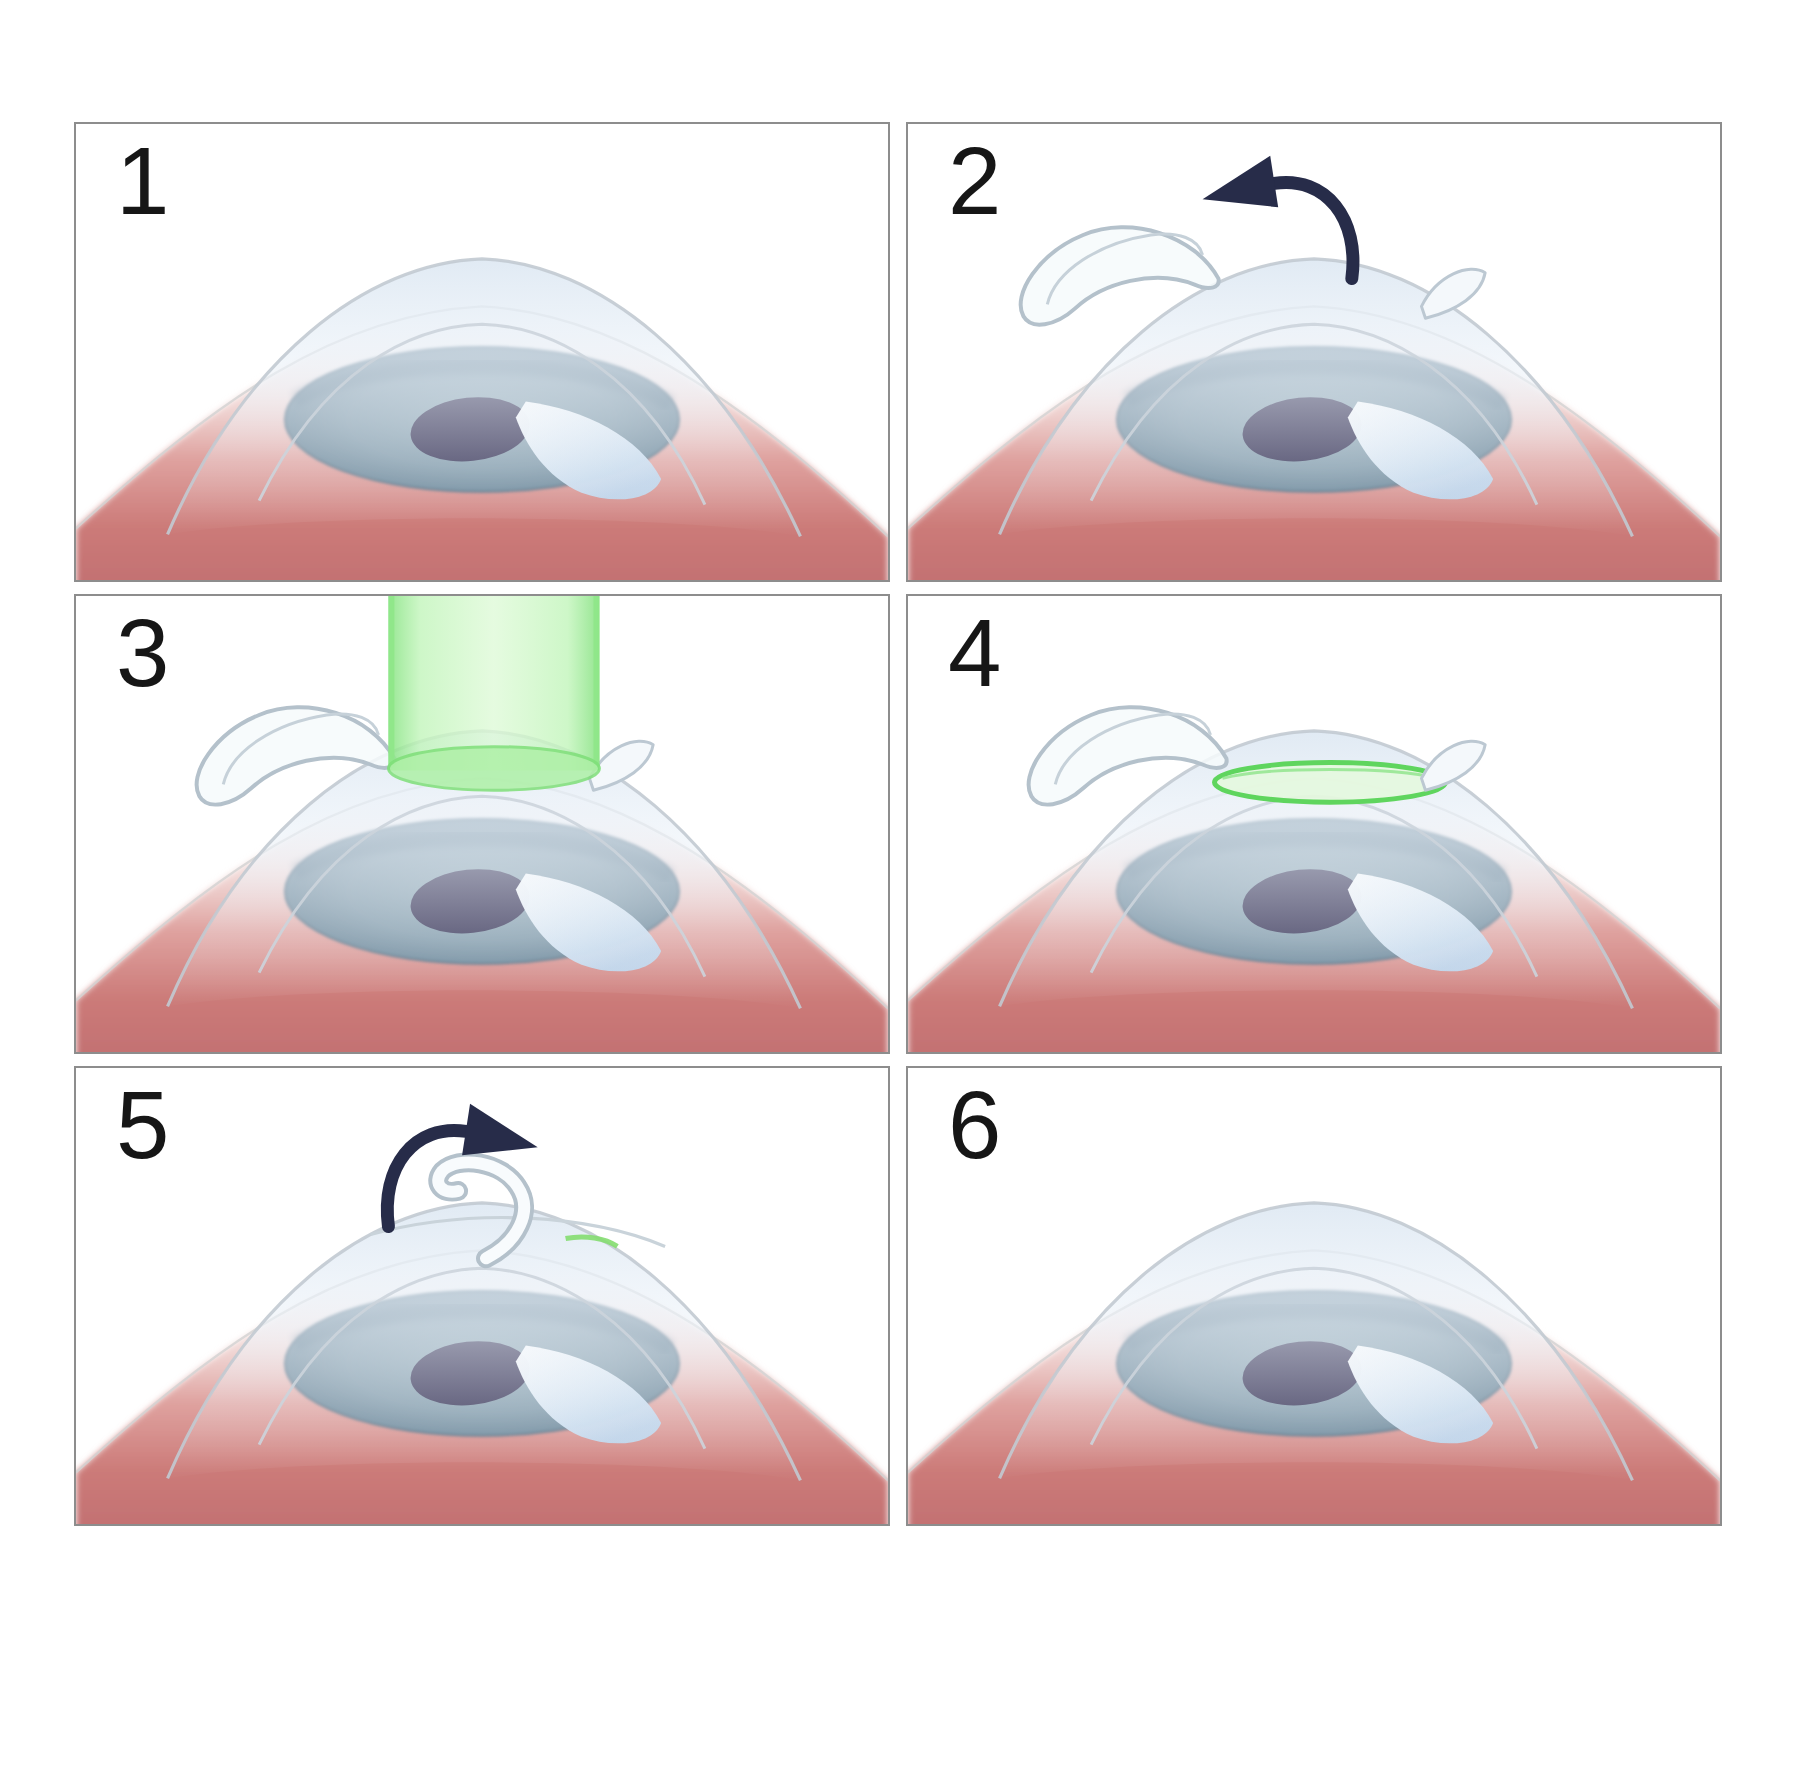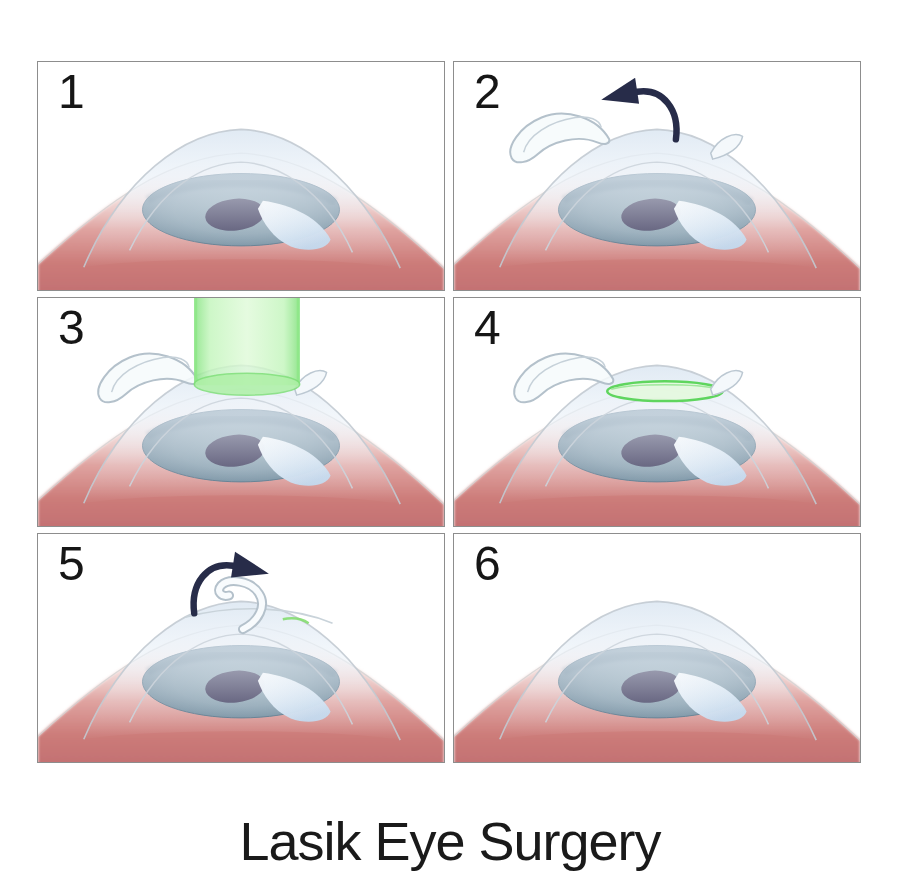--- a/index.html
+++ b/index.html
@@ -185,14 +185,13 @@
     <figure class="panel">
       <div class="num">6</div>
       <svg viewBox="0 0 408 230" preserveAspectRatio="none">
         <use href="#eye-base"></use>
         <use href="#cornea-dome"></use>
       </svg>
     </figure>
 
   </div>
 
-  <div class="title">Lasik Eye Surgery</div>
 </div>
 
 </body></html>

